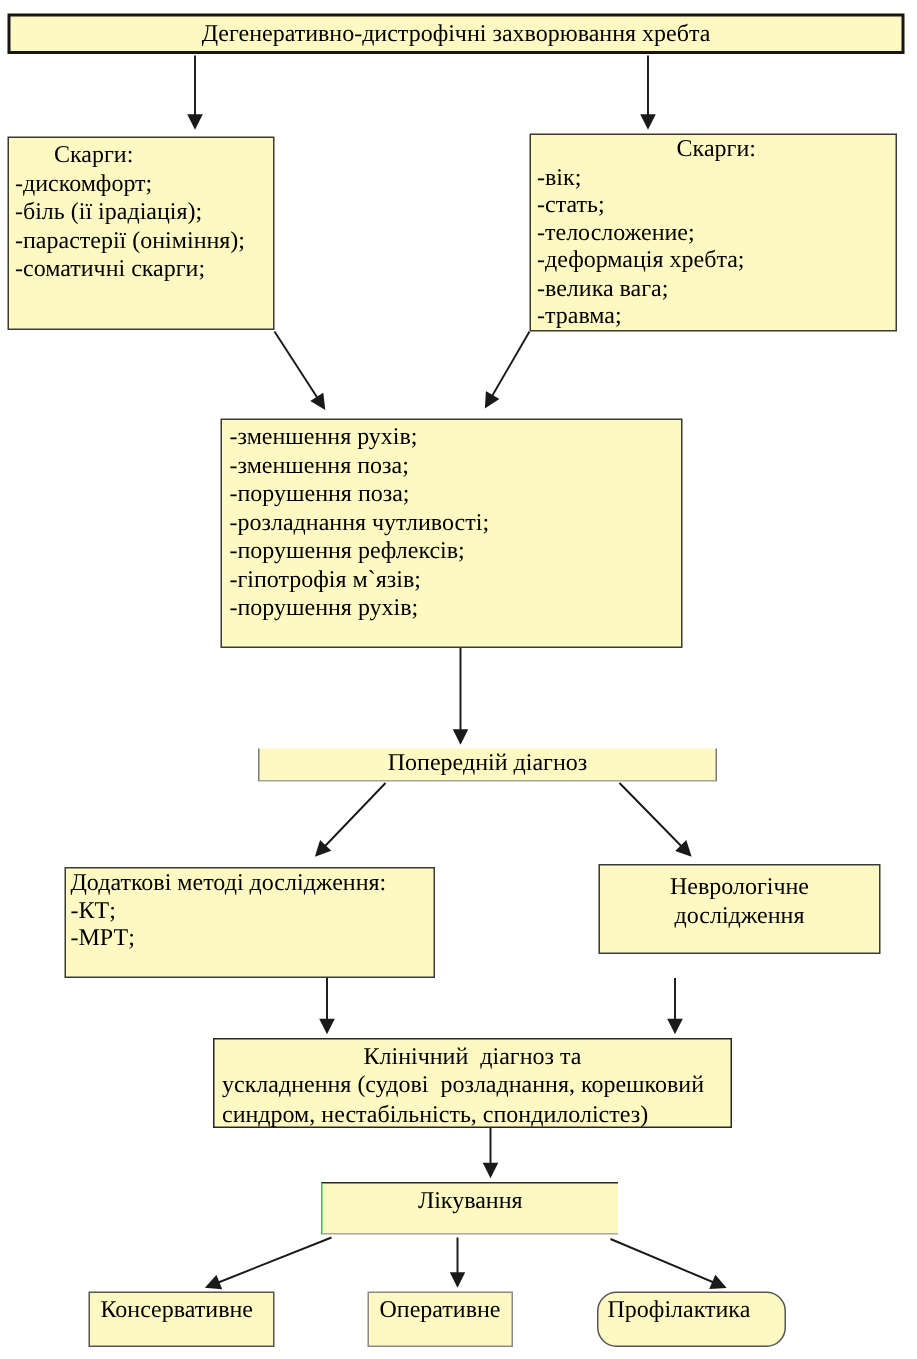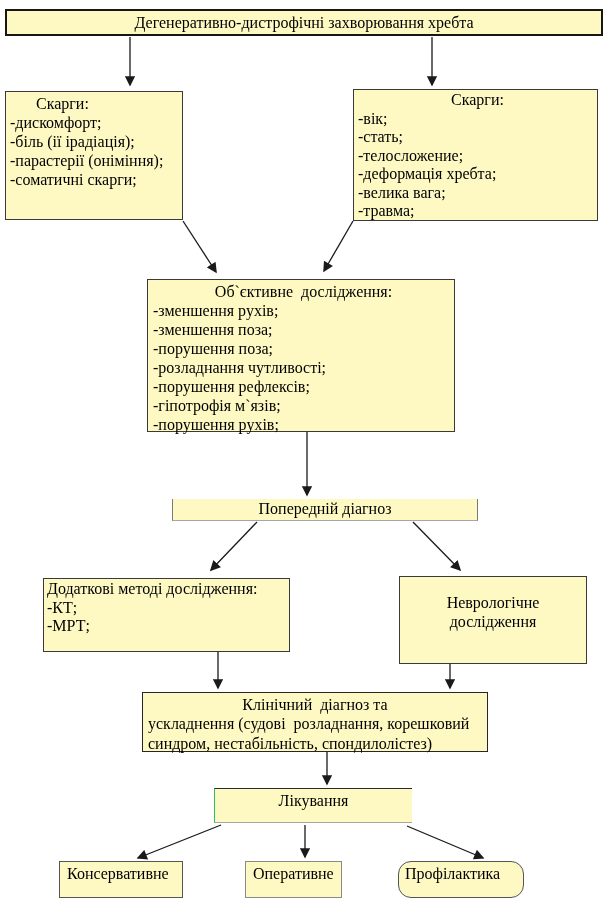--- a/index.html
+++ b/index.html
@@ -19,21 +19,21 @@
   #skargi-box{left:5px;top:91px;width:178px;height:129px;padding:2px 0 0 4px;}
   #skargi-box .box-title{padding-left:26px;}
   #anamnez-box{left:353px;top:89px;width:245px;height:132px;padding:1px 0 0 4px;}
   #anamnez-box .t{line-height:18.5px;}
   #obiektyvne-box{left:147px;top:279px;width:308px;height:153px;padding:2px 0 0 5px;}
   #poperednii-box{left:172px;top:499px;width:306px;height:22px;
     border-left:1px solid #7a7a7a;border-right:1px solid #7a7a7a;border-bottom:1px solid #a6a6a6;
     display:flex;align-items:flex-start;justify-content:center;}
   #dodatkovi-box{left:43px;top:578px;width:247px;height:74px;padding:1px 0 0 3px;}
   #dodatkovi-box .t{line-height:18.5px;}
-  #nevrolohichne-box{left:399px;top:576px;width:188px;height:88px;padding-top:16px;}
+  #nevrolohichne-box{left:399px;top:576px;width:188px;height:60px;padding-top:5px;}
   #klinichnyi-box{left:142px;top:692px;width:346px;height:60px;padding:2px 0 0 0;border:1px solid #262626;}
   #klinichnyi-box .t{line-height:19.3px;}
   #klinichnyi-box .l23{padding-left:5px;}
   #likuvannia-box{left:214px;top:788px;width:198px;height:35px;
     border-left:1px solid #22c55e;border-top:1px solid #2b2b2b;border-bottom:1px solid #a6a6a6;
     padding-top:2px;}
   .leaf{padding:2px 0 0 7px;border:1px solid #555;}
   #konservatyvne-box{left:59px;top:861px;width:124px;height:37px;}
   #operatyvne-box{left:245px;top:861px;width:97px;height:37px;border-color:#8a8a8a;}
   #profilaktyka-box{left:398px;top:861px;width:126px;height:37px;padding-left:6px;border-radius:13px;}
@@ -82,21 +82,20 @@
     <div class="t ctr">Скарги:</div>
     <div class="t">-вік;</div>
     <div class="t">-стать;</div>
     <div class="t">-телосложение;</div>
     <div class="t">-деформація хребта;</div>
     <div class="t">-велика вага;</div>
     <div class="t">-травма;</div>
   </div>
 
   <div id="obiektyvne-box" class="box b-std">
-    <div class="t ctr">Об`єктивне  дослідження:</div>
     <div class="t">-зменшення рухів;</div>
     <div class="t">-зменшення поза;</div>
     <div class="t">-порушення поза;</div>
     <div class="t">-розладнання чутливості;</div>
     <div class="t">-порушення рефлексів;</div>
     <div class="t">-гіпотрофія м`язів;</div>
     <div class="t">-порушення рухів;</div>
   </div>
 
   <div id="poperednii-box" class="box">

